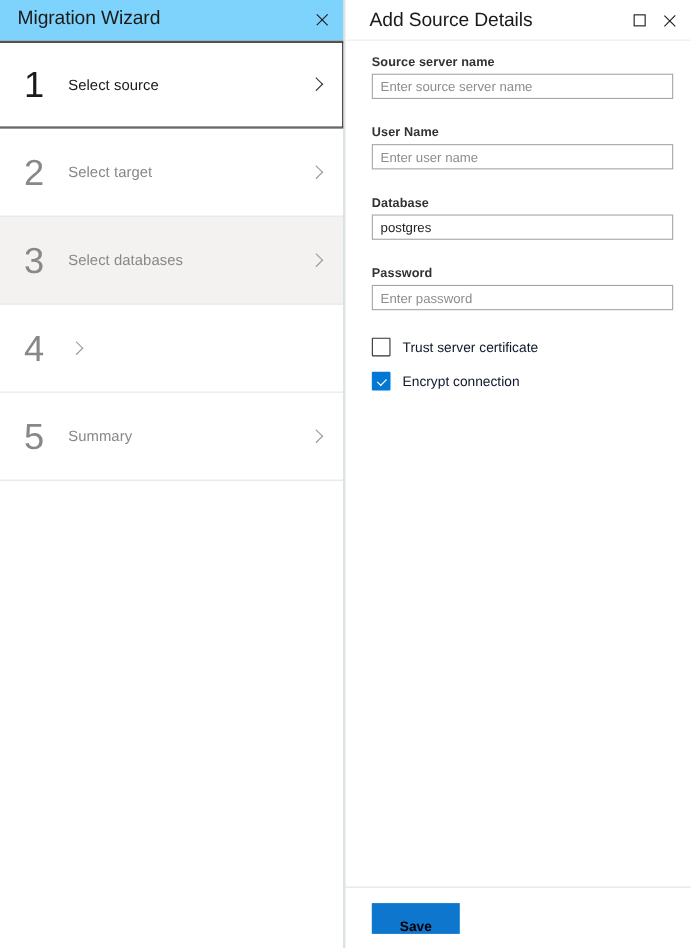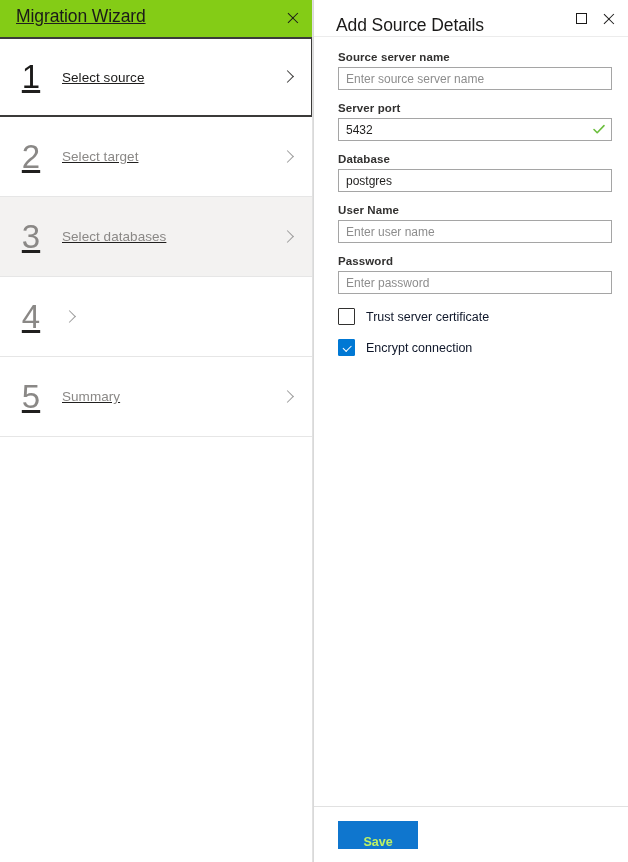--- a/index.html
+++ b/index.html
@@ -20,26 +20,25 @@
     height: 862px;
     display: flex;
     background: #ffffff;
   }
 
   
   .left-panel {
     position: relative;
     width: 313px;
     height: 862px;
-    background: #84cc16;
+    background: #7dd3fc;
     border-right: 1px solid #e1e1e1;
     box-sizing: border-box;
     display: flex;
     flex-direction: column;
-    text-decoration: underline;
   }
   .wizard-header {
     position: relative;
     height: 38px;
     box-sizing: border-box;
     border-bottom: 1px solid #ececec;
     padding: 2px 0 0 16px;
   }
   .wizard-title {
     font-size: 17.5px;
@@ -169,21 +168,21 @@
     display: flex;
     flex-direction: column;
     border-left: 1px solid #d9d9d9;
   }
   .detail-header {
     position: relative;
     height: 37px;
     box-sizing: border-box;
     border-bottom: 1px solid #ececec;
     display: flex;
-    align-items: flex-end;
+    align-items: center;
     padding-left: 22px;
   }
   .detail-title {
     font-size: 17.5px;
     font-weight: 400;
     letter-spacing: -0.1px;
     color: #1b1a19;
   }
   .win-controls {
     position: absolute;
@@ -209,21 +208,21 @@
     box-sizing: border-box;
   }
 
   .form-body {
     flex: 1;
     padding: 14px 16px 0 24px;
     box-sizing: border-box;
     overflow: hidden;
   }
   .field {
-    margin-bottom: 12px;
+    margin-bottom: 25px;
   }
   .field-label {
     font-size: 11.5px;
     font-weight: bold;
     color: #323130;
     margin-bottom: 4px;
     letter-spacing: 0.1px;
   }
   .input-wrap {
     position: relative;
@@ -295,21 +294,21 @@
   .footer {
     border-top: 1px solid #e1e1e1;
     height: 56px;
     box-sizing: border-box;
     display: flex;
     align-items: center;
     padding-left: 24px;
   }
   .save-button {
     background: #0f76ce;
-    color: #bef264;
+    color: #000000;
     border: none;
     font-family: "Liberation Sans", sans-serif;
     font-size: 12.5px;
     font-weight: bold;
     height: 27px;
     min-width: 80px;
     padding: 14px 14px;
     cursor: pointer;
     border-radius: 0;
   }
@@ -378,45 +377,36 @@
 
     <div class="form-body">
 
       <div class="field">
         <div class="field-label">Source server name</div>
         <div class="input-wrap">
           <input class="text-input" type="text" placeholder="Enter source server name" style="">
         </div>
       </div>
 
+
       <div class="field">
-        <div class="field-label">Server port</div>
+        <div class="field-label">User Name</div>
         <div class="input-wrap">
-          <input class="text-input" type="text" placeholder="" value="5432" style="">
-          <svg class="valid-check" viewBox="0 0 14 14">
-            <path d="M2 7.5 L5.2 10.7 L12 3.6" fill="none" stroke="#6bbe3c" stroke-width="1.6" stroke-linecap="round" stroke-linejoin="round"></path>
-          </svg>
+          <input class="text-input" type="text" placeholder="Enter user name" style="">
         </div>
       </div>
 
       <div class="field">
         <div class="field-label">Database</div>
         <div class="input-wrap">
           <input class="text-input" type="text" placeholder="" value="postgres" style="">
         </div>
       </div>
 
       <div class="field">
-        <div class="field-label">User Name</div>
-        <div class="input-wrap">
-          <input class="text-input" type="text" placeholder="Enter user name" style="">
-        </div>
-      </div>
-
-      <div class="field">
         <div class="field-label">Password</div>
         <div class="input-wrap">
           <input class="text-input" type="text" placeholder="Enter password" style="">
         </div>
       </div>
 
       <div class="check-row">
         <span class="checkbox"></span>
         <span class="check-label">Trust server certificate</span>
       </div>

